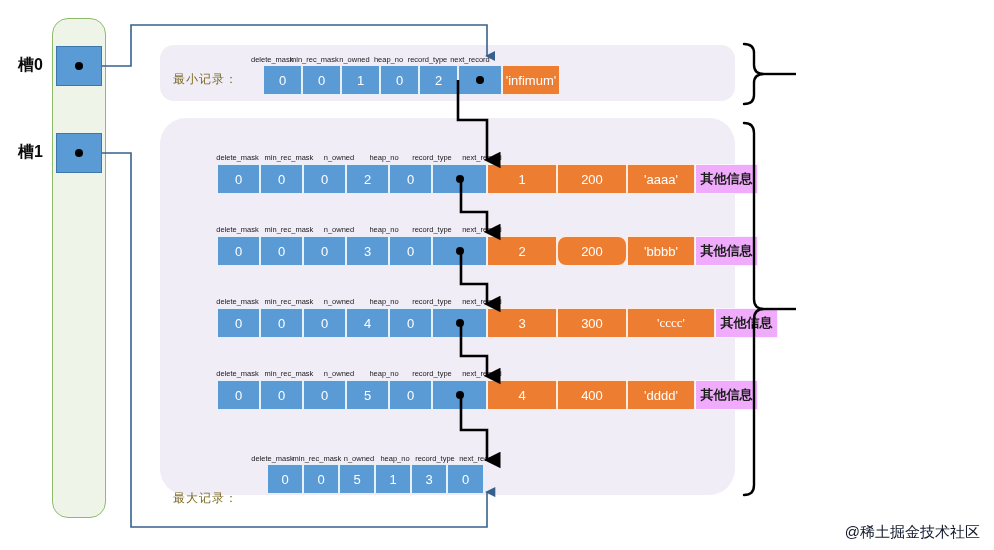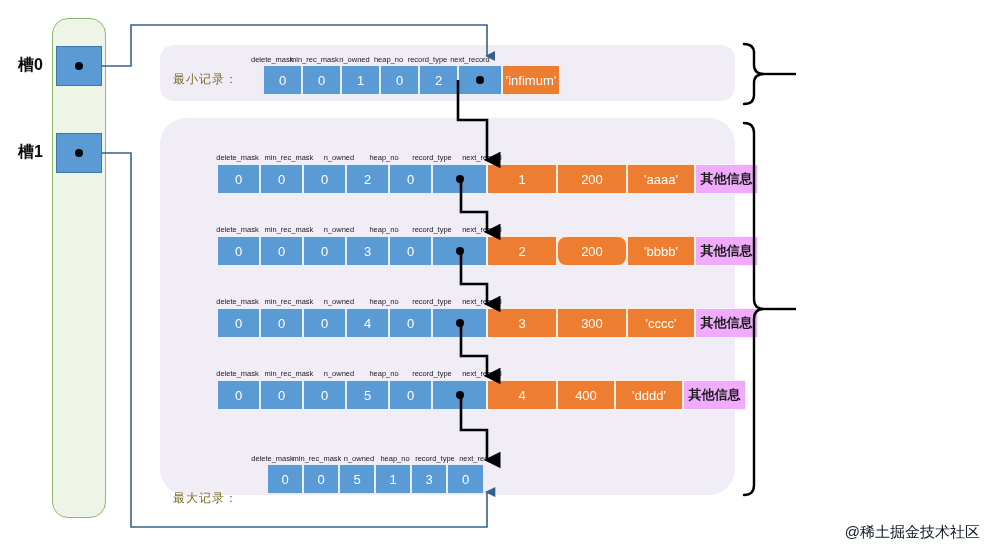--- a/index.html
+++ b/index.html
@@ -175,42 +175,42 @@
     <div class="cell blue" style="width:43px;">0</div>
     <div class="cell blue" style="width:43px;">0</div>
     <div class="cell blue" style="width:43px;">0</div>
     <div class="cell blue" style="width:43px;">4</div>
     <div class="cell blue" style="width:43px;">0</div>
     <div class="cell blue ptr" style="width:55px;">
       <span class="pdot"></span>
     </div>
     <div class="cell orange" style="width:70px;">3</div>
     <div class="cell orange" style="width:70px;">300</div>
-    <div class="cell orange" style="width:68px;">'cccc'</div>
+    <div class="cell orange" style="width:88px;font-family:Liberation Serif, serif;">'cccc'</div>
     <div class="cell gray" style="width:63px;">其他信息</div>
   </div>
 
   <div class="hdr" style="left:213px;top:369px;width:49px;">delete_mask</div>
   <div class="hdr" style="left:260px;top:369px;width:58px;">min_rec_mask</div>
   <div class="hdr" style="left:317px;top:369px;width:44px;">n_owned</div>
   <div class="hdr" style="left:360px;top:369px;width:48px;">heap_no</div>
   <div class="hdr" style="left:405px;top:369px;width:54px;">record_type</div>
   <div class="hdr" style="left:455px;top:369px;width:54px;">next_record</div>
 
   <div class="rec" style="left:217px;top:380px;">
     <div class="cell blue" style="width:43px;">0</div>
     <div class="cell blue" style="width:43px;">0</div>
     <div class="cell blue" style="width:43px;">0</div>
     <div class="cell blue" style="width:43px;">5</div>
     <div class="cell blue" style="width:43px;">0</div>
     <div class="cell blue ptr" style="width:55px;">
       <span class="pdot"></span>
     </div>
     <div class="cell orange" style="width:70px;">4</div>
-    <div class="cell orange" style="width:58px;">400</div>
+    <div class="cell orange" style="width:70px;">400</div>
     <div class="cell orange" style="width:68px;">'dddd'</div>
     <div class="cell gray" style="width:63px;">其他信息</div>
   </div>
 
   <div class="panel-title" style="left:173px;top:490px;">最大记录：</div>
 
   <div class="hdr" style="left:250px;top:454px;width:45px;">delete_mask</div>
   <div class="hdr" style="left:291px;top:454px;width:52px;">min_rec_mask</div>
   <div class="hdr" style="left:340px;top:454px;width:38px;">n_owned</div>
   <div class="hdr" style="left:376px;top:454px;width:38px;">heap_no</div>

